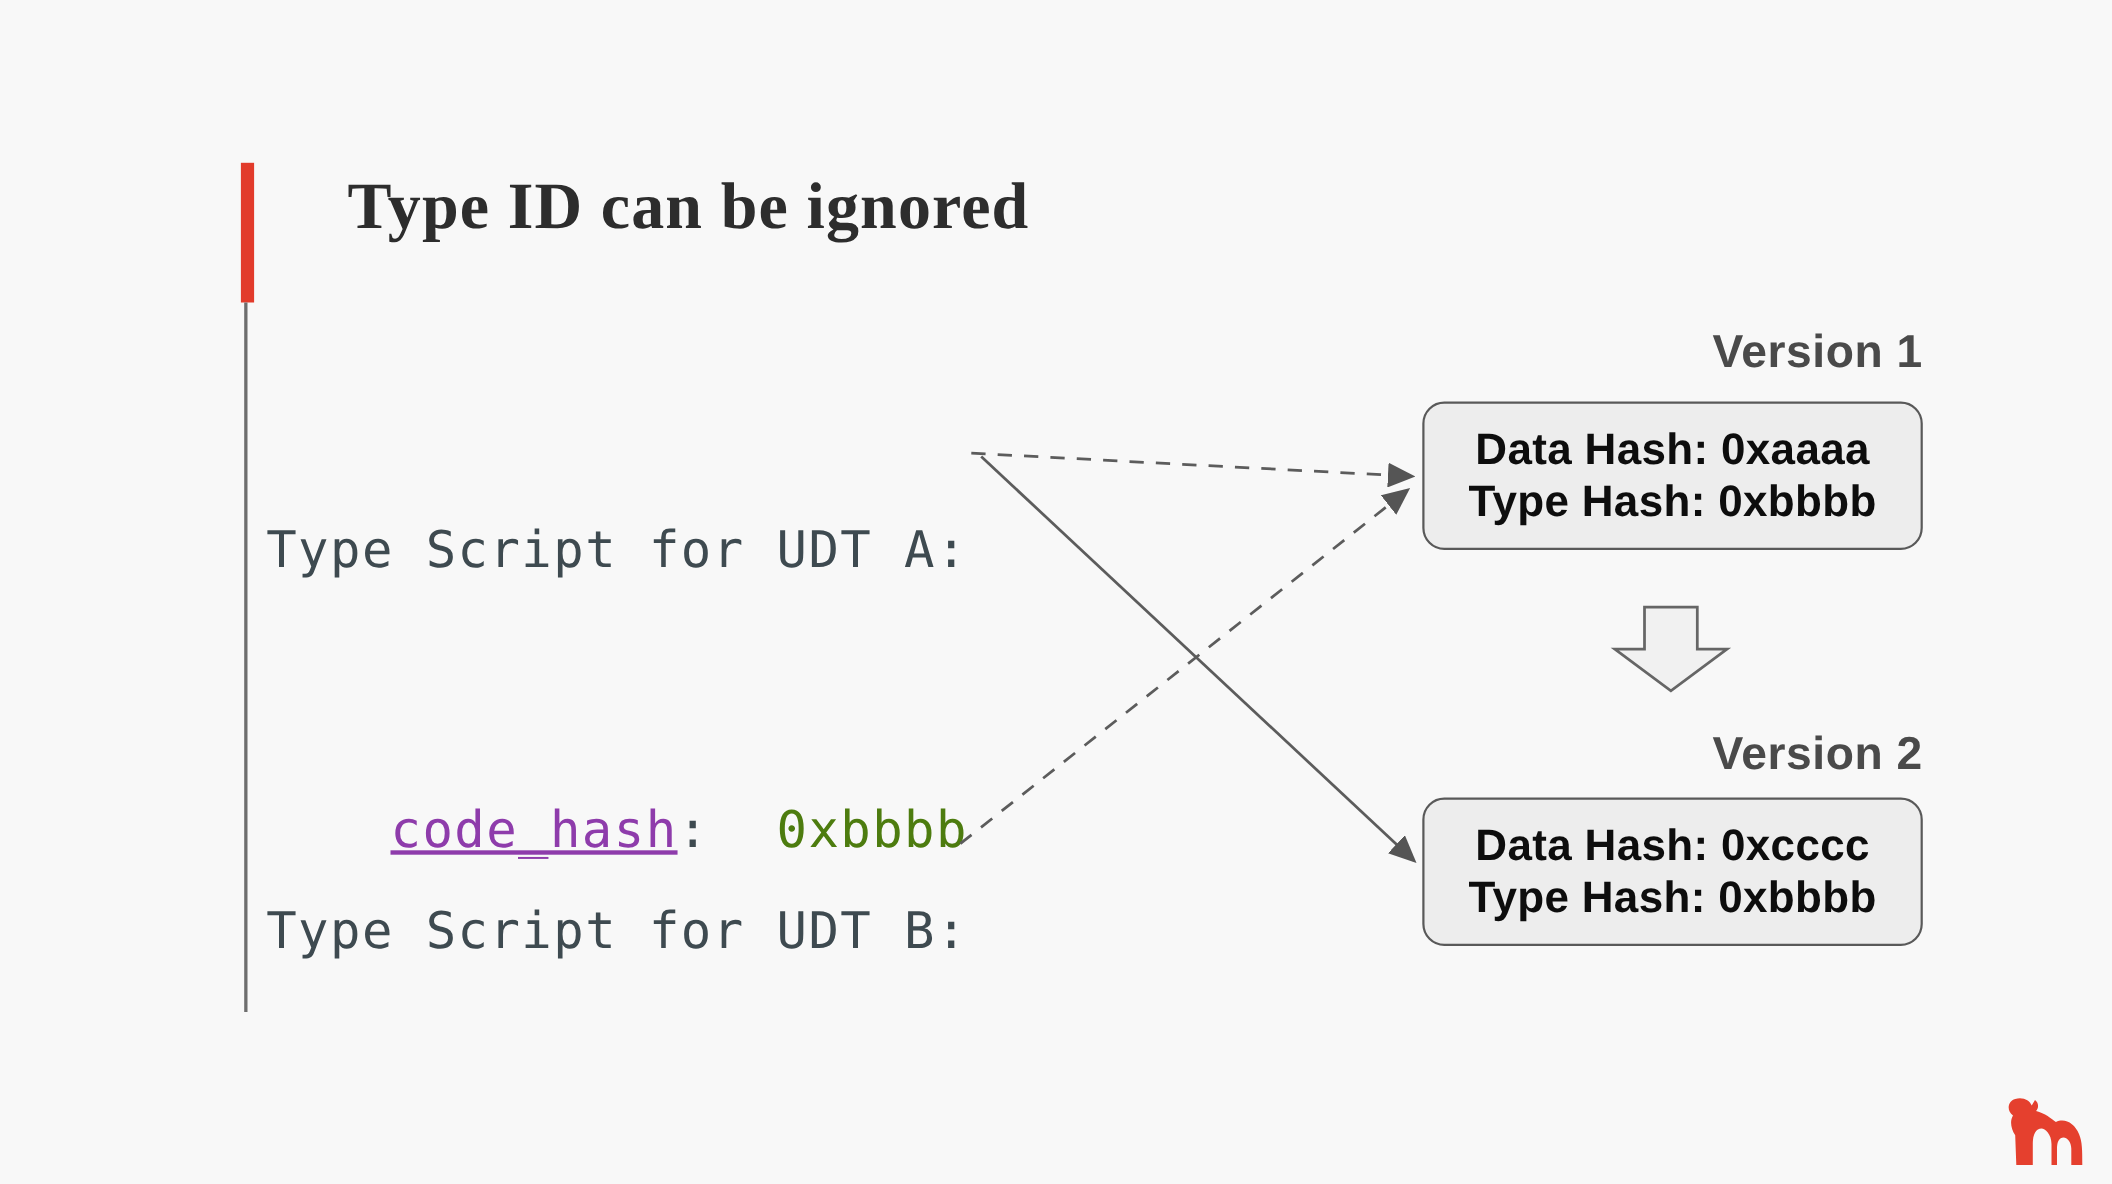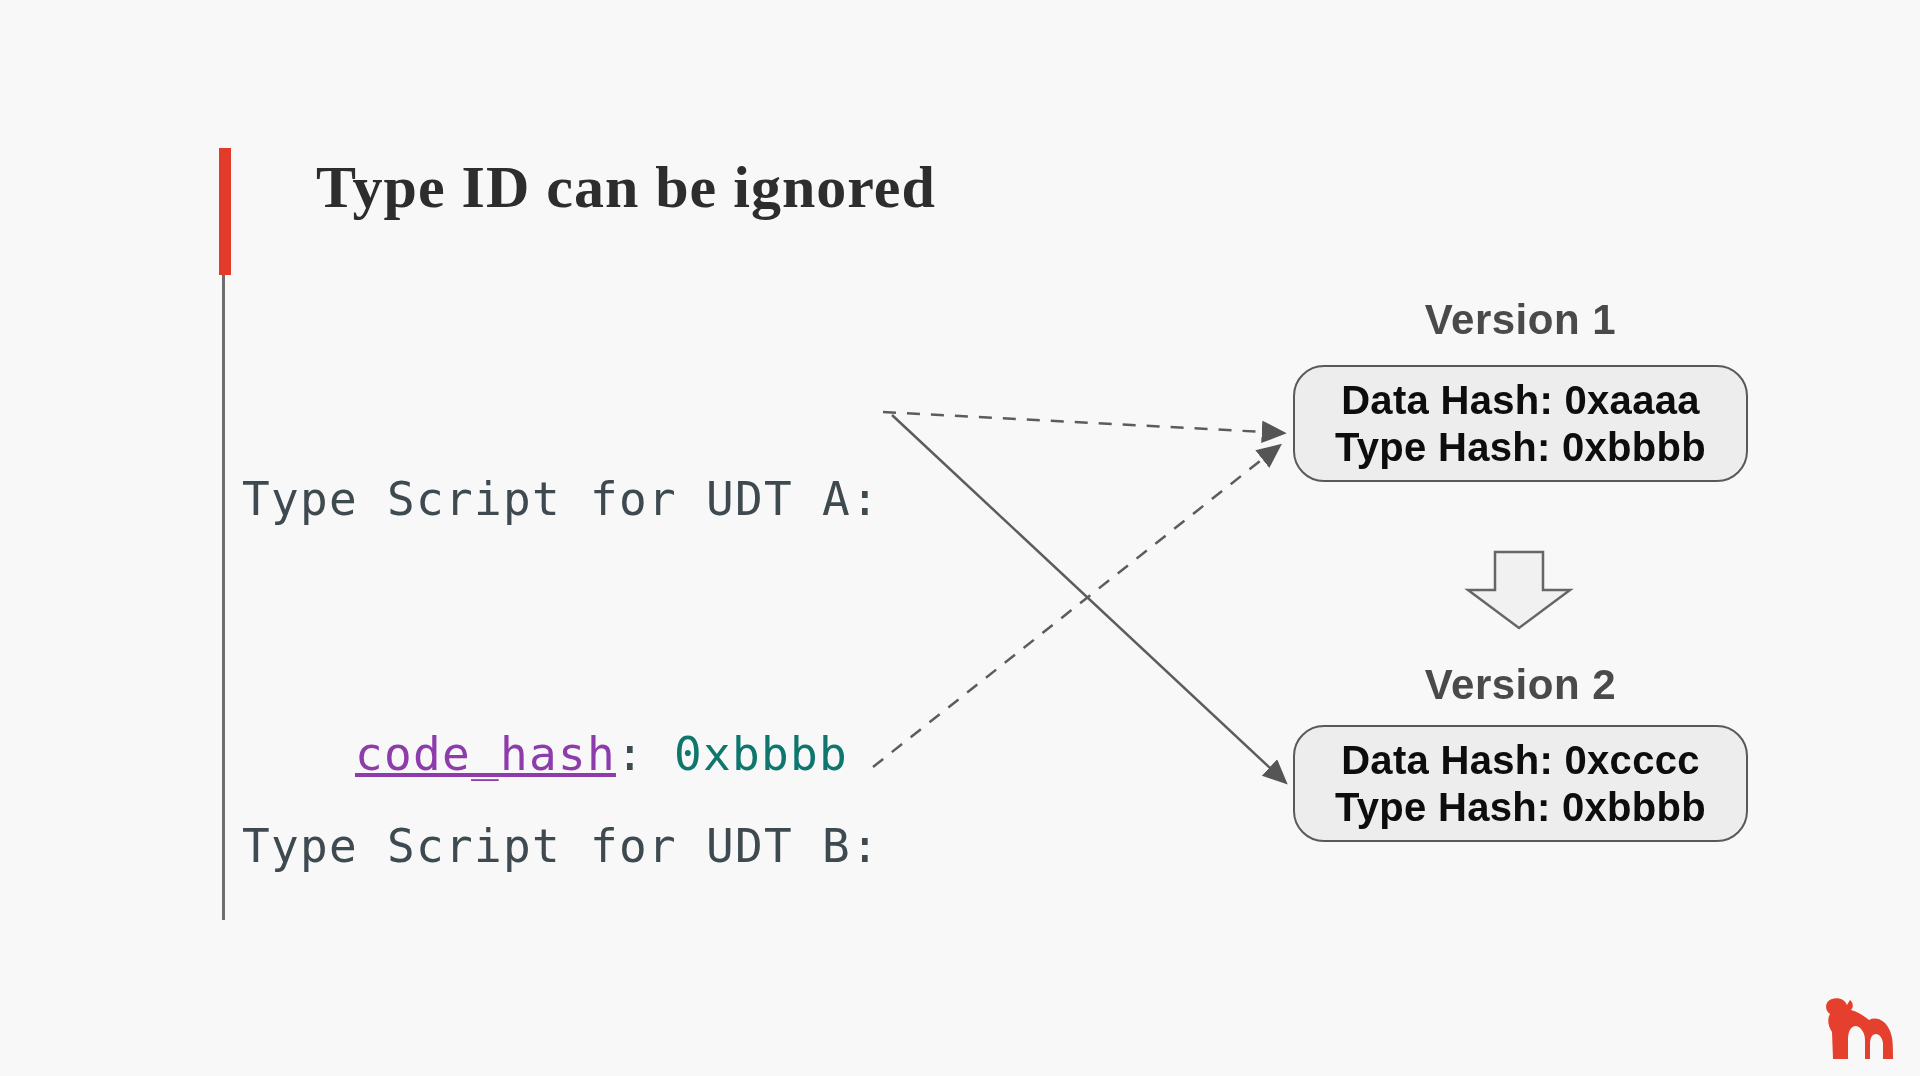--- a/index.html
+++ b/index.html
@@ -17,31 +17,31 @@
     position:absolute;left:242px;
     font-family:"DejaVu Sans Mono","Liberation Mono",monospace;
     font-size:46px;line-height:85px;letter-spacing:1.3px;color:#3e4a50;
     white-space:pre;
   }
   .code-a{top:287px;}
   .code-b{top:634px;}
   .code-line.indent{padding-left:113px;}
   .code .key{color:#8e3cab;text-decoration:underline;}
   .code .sep{color:#3e4a50;}
-  .code .val-hash{color:#0f766e;}
+  .code .val-hash{color:#4d7c0f;margin-left:32px;}
   .code .val-plain{color:#3e4a50;}
   .version-label{
-    position:absolute;left:1293px;width:455px;text-align:center;
+    position:absolute;left:1293px;width:455px;text-align:right;
     font-size:42px;font-weight:700;color:#4a4a4a;letter-spacing:0.5px;
   }
   .v1-label{top:296px;}
   .v2-label{top:661px;}
   .version-box{
-    position:absolute;left:1293px;width:455px;height:117px;box-sizing:border-box;
-    background:#ededed;border:2.5px solid #595959;border-radius:31px;
+    position:absolute;left:1293px;width:455px;height:135px;box-sizing:border-box;
+    background:#ededed;border:2.5px solid #595959;border-radius:20px;
     display:flex;flex-direction:column;justify-content:center;align-items:center;
     font-size:40px;font-weight:700;color:#0d0d0d;line-height:47px;letter-spacing:0.3px;
   }
   .v1-box{top:365px;}
   .v2-box{top:725px;}
   .overlay{position:absolute;left:0;top:0;width:1920px;height:1076px;pointer-events:none;}
   .logo{position:absolute;left:1815px;top:990px;width:95px;height:80px;}
 </style>
 </head>
 <body>

